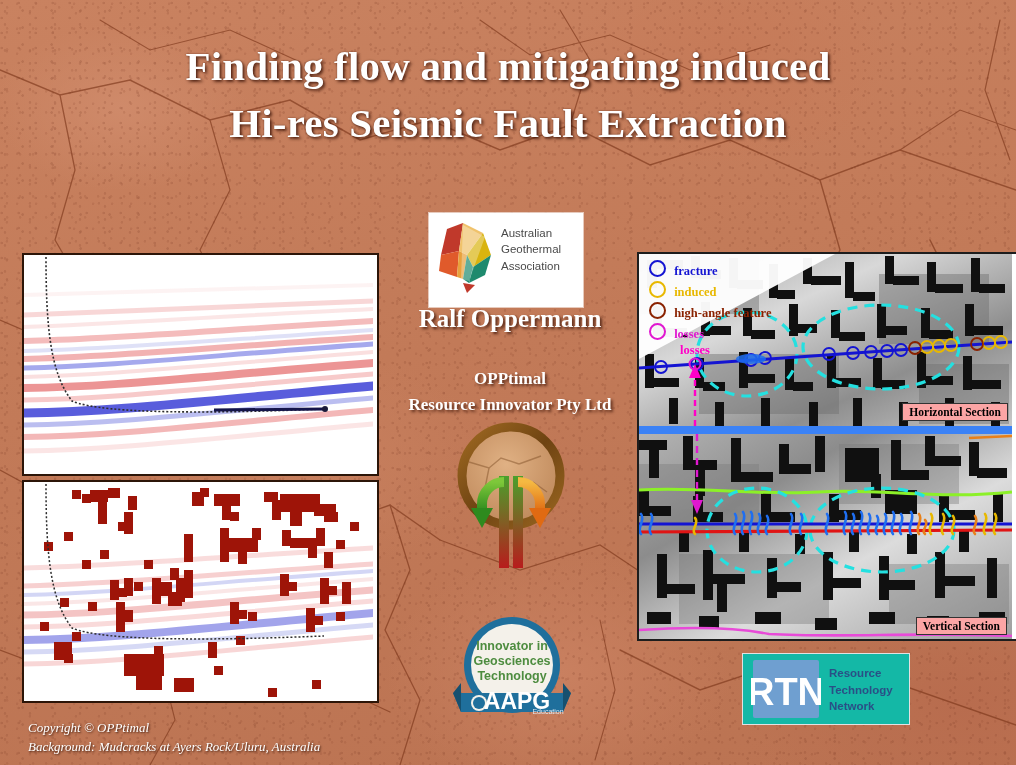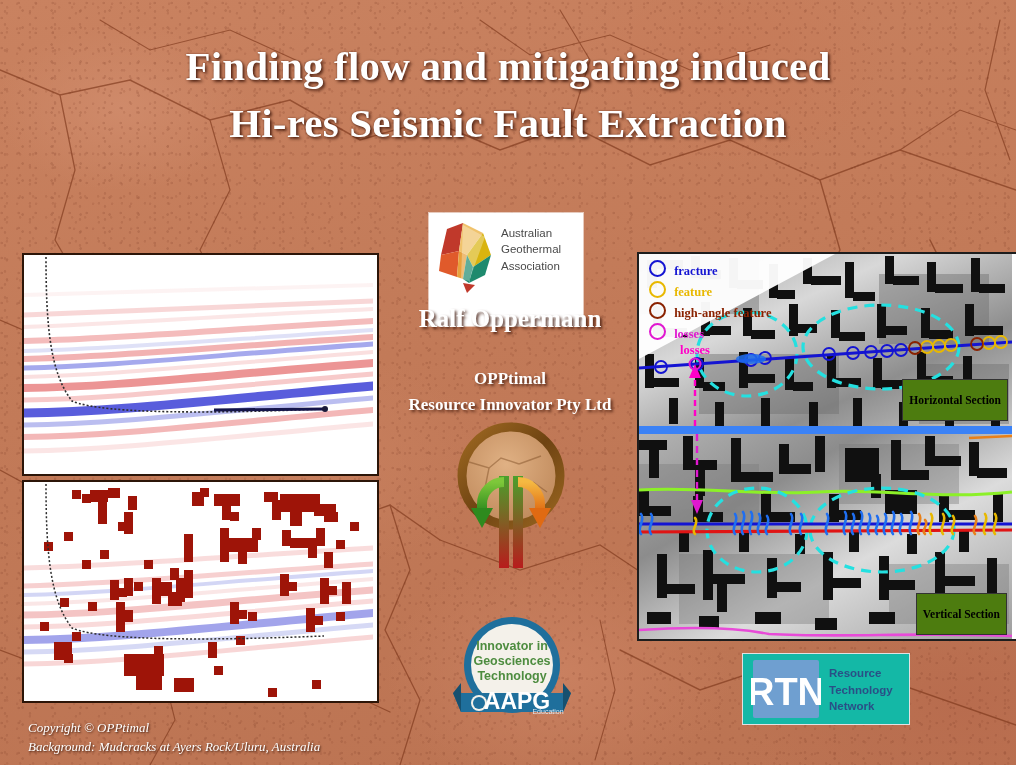--- a/index.html
+++ b/index.html
@@ -36,21 +36,21 @@
   #title{
     position:absolute;left:40px;top:38px;width:936px;
     text-align:center;color:#ffffff;
     font-size:41px;font-weight:bold;line-height:1.40;
     letter-spacing:.2px;
     text-shadow:2px 2px 3px rgba(60,20,8,.75), 0 0 2px rgba(70,25,10,.6);
   }
   #title .ln{display:block;}
   
   .aga-logo{
-    position:absolute;left:429px;top:213px;width:154px;height:113px;
+    position:absolute;left:429px;top:213px;width:154px;height:94px;
     background:#ffffff;box-shadow:0 0 0 1px rgba(255,255,255,.6);
   }
   .aga-text{
     position:absolute;left:72px;top:12px;width:80px;
     font-family:"Liberation Sans",sans-serif;font-size:11.5px;
     line-height:1.42;color:#4a4a4a;text-align:left;
   }
   .author{
     position:absolute;left:280px;top:305px;width:460px;text-align:center;
     color:#ffffff;font-size:25px;font-weight:bold;
@@ -68,23 +68,23 @@
        background:#14b8a6;border:1px solid #e2e2e2;}
   .rtn-txt{position:absolute;left:86px;top:11px;width:76px;
     font-family:"Liberation Sans",sans-serif;font-size:11.5px;font-weight:bold;
     line-height:1.45;color:#2a4f86;}
   
   .panel{position:absolute;border:2px solid #2c1508;background:#fff;overflow:hidden;}
   #panel-seismic{left:22px;top:253px;width:353px;height:219px;}
   #panel-faults {left:22px;top:480px;width:353px;height:219px;}
   #panel-sections{left:637px;top:252px;width:377px;height:385px;border:2px solid #1d1d1d;}
   .sec-label{
-    position:absolute;background:#4d7c0f;border:1px solid #333;
+    position:absolute;background:#fca5a5;border:1px solid #333;
     font-size:11.5px;font-weight:bold;color:#000;
-    padding:14px 6px;font-family:"Liberation Serif",serif;white-space:nowrap;
+    padding:2px 6px;font-family:"Liberation Serif",serif;white-space:nowrap;
   }
   
   .leg-wrap{position:absolute;left:0;top:0;width:190px;height:105px;pointer-events:none;}
   .leg-row{position:absolute;left:10px;font-size:12.5px;font-weight:bold;
            font-family:"Liberation Serif",serif;white-space:nowrap;}
   .leg-ring{display:inline-block;width:13px;height:13px;border-radius:50%;
             border:2.5px solid #000;vertical-align:-2px;margin-right:5px;}
   .copyright{
     position:absolute;left:28px;top:719px;color:#ffffff;
     font-size:13px;font-style:italic;line-height:1.45;
@@ -467,21 +467,21 @@
       </svg>
 
       
       <div class="leg-wrap">
         <div class="leg-row" style="top:6px;">
           <span class="leg-ring" style="border-color:#1414d2"></span>
           <span style="color:#1414d2">fracture</span>
         </div>
         <div class="leg-row" style="top:27px;">
           <span class="leg-ring" style="border-color:#e8b800"></span>
-          <span style="color:#e8b800">feature</span>
+          <span style="color:#e8b800">induced</span>
         </div>
         <div class="leg-row" style="top:48px;">
           <span class="leg-ring" style="border-color:#8a2200"></span>
           <span style="color:#8a2200">high-angle feature</span>
         </div>
         <div class="leg-row" style="top:69px;">
           <span class="leg-ring" style="border-color:#e018d0"></span>
           <span style="color:#e018d0">losses</span>
         </div>
       </div>

